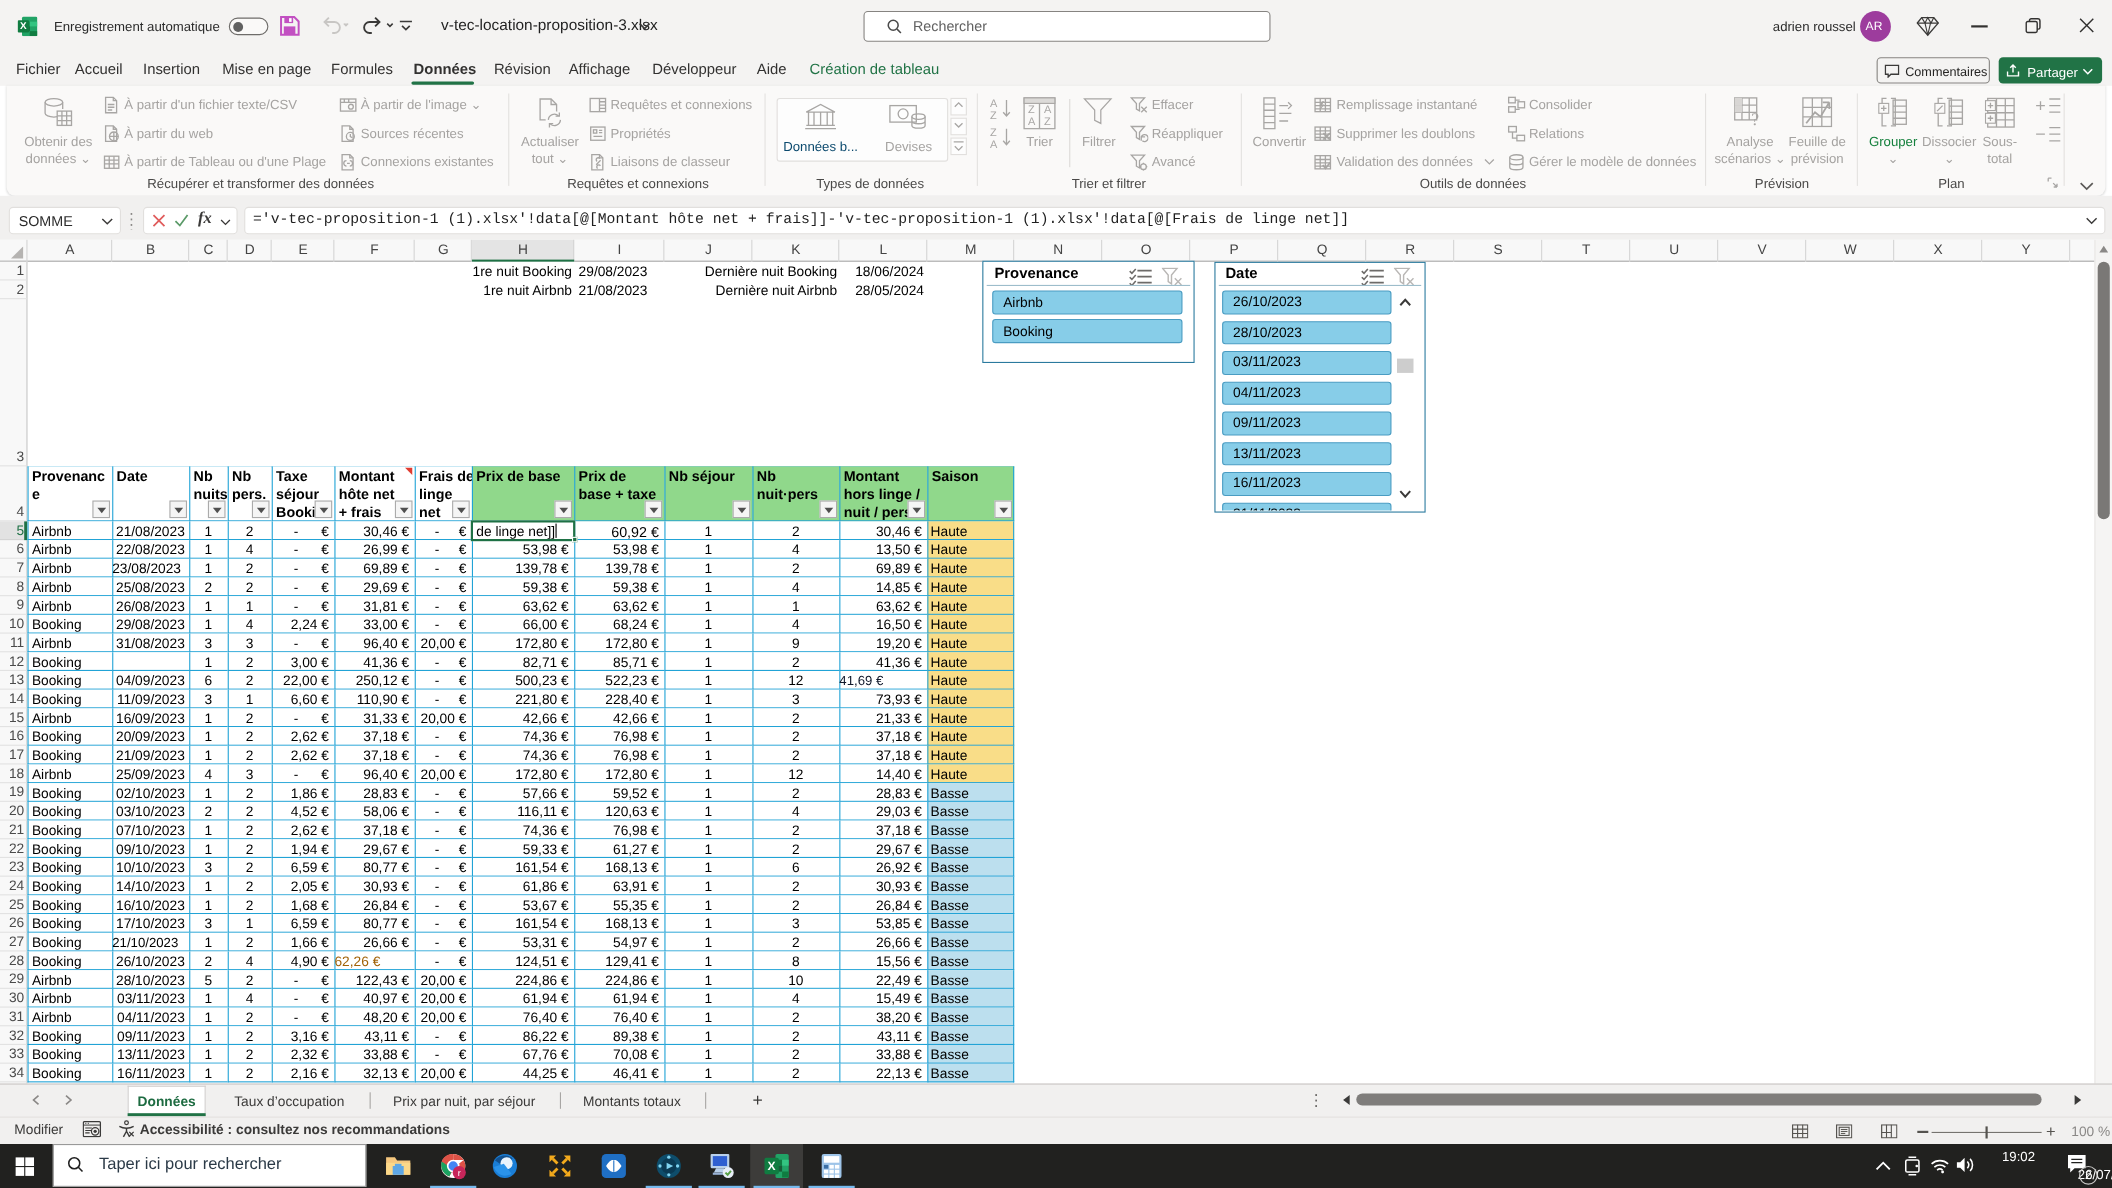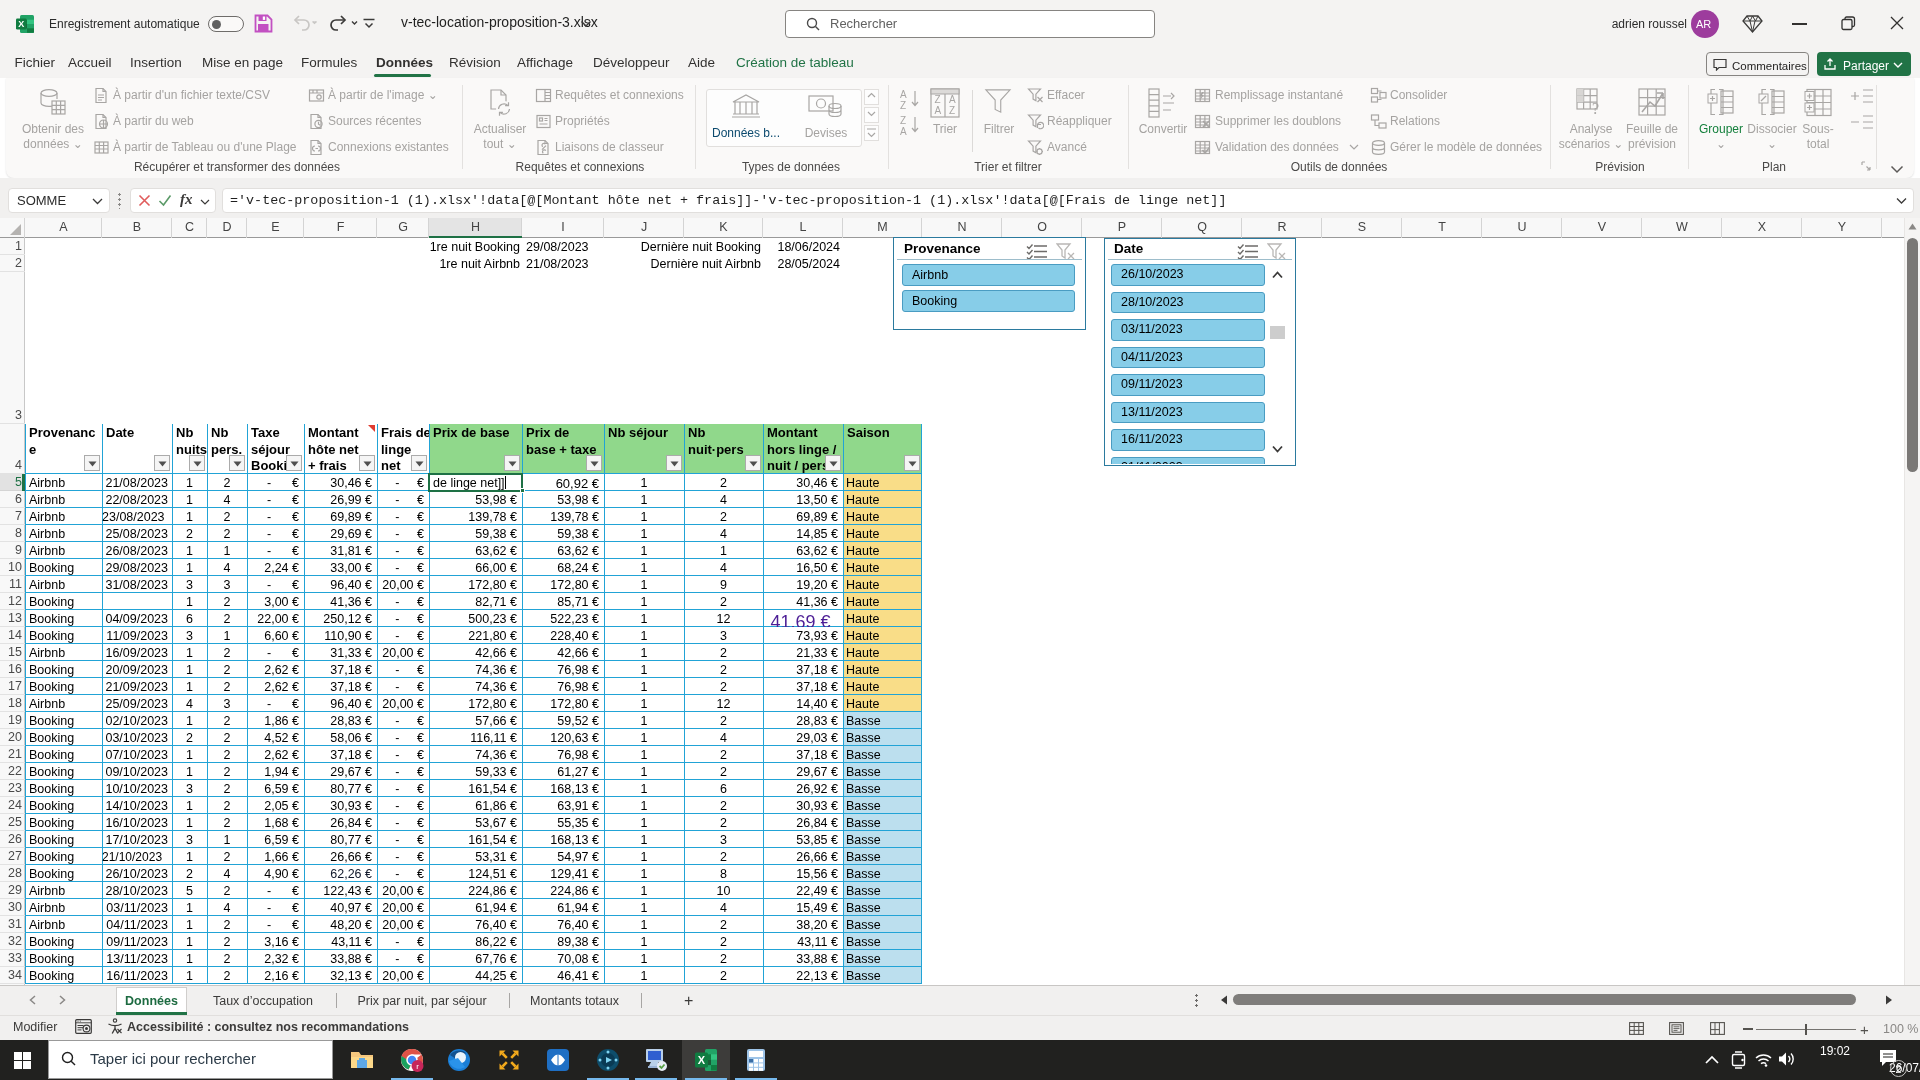--- a/index.html
+++ b/index.html
@@ -850,21 +850,21 @@
   </div>
 <div class="abs" style="left:429px;top:610.0px;width:93px;height:17.0px;background:#fff;border-left:1px solid #21a3d6;border-bottom:1px solid #21a3d6"></div>
 <div class="abs txt" style="left:429px;top:611.5px;width:88px;text-align:right;font-size:12.5px;color:#000">500,23&nbsp;€</div>
 <div class="abs" style="left:522px;top:610.0px;width:82px;height:17.0px;background:#fff;border-left:1px solid #21a3d6;border-bottom:1px solid #21a3d6"></div>
 <div class="abs txt" style="left:522px;top:611.5px;width:77px;text-align:right;font-size:12.5px;color:#000">522,23&nbsp;€</div>
 <div class="abs" style="left:604px;top:610.0px;width:80px;height:17.0px;background:#fff;border-left:1px solid #21a3d6;border-bottom:1px solid #21a3d6"></div>
 <div class="abs txt" style="left:604px;top:611.5px;width:80px;text-align:center;font-size:12.5px;color:#000">1</div>
 <div class="abs" style="left:684px;top:610.0px;width:79px;height:17.0px;background:#fff;border-left:1px solid #21a3d6;border-bottom:1px solid #21a3d6"></div>
 <div class="abs txt" style="left:684px;top:611.5px;width:79px;text-align:center;font-size:12.5px;color:#000">12</div>
 <div class="abs" style="left:763px;top:610.0px;width:80px;height:17.0px;background:#fff;border-left:1px solid #21a3d6;border-bottom:1px solid #21a3d6"></div>
-<div class="abs txt" style="left:763px;top:611.5px;width:75px;text-align:center;font-size:18px;color:#4c1d95">41,69&nbsp;€</div>
+<div class="abs txt" style="left:763px;top:611.5px;width:75px;text-align:left;font-size:12px;color:#0f172a">41,69&nbsp;€</div>
 <div class="abs" style="left:843px;top:610.0px;width:79px;height:17.0px;background:#f9dd88;border-left:1px solid #21a3d6;border-right:1px solid #21a3d6;border-bottom:1px solid #21a3d6"></div>
 <div class="abs txt" style="left:846px;top:611.5px;width:73px;text-align:left;font-size:12.5px;color:#000">Haute</div>
 <div class="abs" style="left:25px;top:627.0px;width:77px;height:17.0px;background:#fff;border-left:1px solid #21a3d6;border-bottom:1px solid #21a3d6"></div>
 <div class="abs txt" style="left:29px;top:628.5px;width:69px;text-align:left;font-size:12.5px;color:#000">Booking</div>
 <div class="abs" style="left:102px;top:627.0px;width:70px;height:17.0px;background:#fff;border-left:1px solid #21a3d6;border-bottom:1px solid #21a3d6"></div>
 <div class="abs txt" style="left:102px;top:628.5px;width:66px;text-align:right;font-size:12.5px;color:#000">11/09/2023</div>
 <div class="abs" style="left:172px;top:627.0px;width:35px;height:17.0px;background:#fff;border-left:1px solid #21a3d6;border-bottom:1px solid #21a3d6"></div>
 <div class="abs txt" style="left:172px;top:628.5px;width:35px;text-align:center;font-size:12.5px;color:#000">3</div>
 <div class="abs" style="left:207px;top:627.0px;width:40px;height:17.0px;background:#fff;border-left:1px solid #21a3d6;border-bottom:1px solid #21a3d6"></div>
 <div class="abs txt" style="left:207px;top:628.5px;width:40px;text-align:center;font-size:12.5px;color:#000">1</div>
@@ -1270,21 +1270,21 @@
 <div class="abs txt" style="left:29px;top:866.5px;width:69px;text-align:left;font-size:12.5px;color:#000">Booking</div>
 <div class="abs" style="left:102px;top:865.0px;width:70px;height:17.0px;background:#fff;border-left:1px solid #21a3d6;border-bottom:1px solid #21a3d6"></div>
 <div class="abs txt" style="left:102px;top:866.5px;width:66px;text-align:right;font-size:12.5px;color:#000">26/10/2023</div>
 <div class="abs" style="left:172px;top:865.0px;width:35px;height:17.0px;background:#fff;border-left:1px solid #21a3d6;border-bottom:1px solid #21a3d6"></div>
 <div class="abs txt" style="left:172px;top:866.5px;width:35px;text-align:center;font-size:12.5px;color:#000">2</div>
 <div class="abs" style="left:207px;top:865.0px;width:40px;height:17.0px;background:#fff;border-left:1px solid #21a3d6;border-bottom:1px solid #21a3d6"></div>
 <div class="abs txt" style="left:207px;top:866.5px;width:40px;text-align:center;font-size:12.5px;color:#000">4</div>
 <div class="abs" style="left:247px;top:865.0px;width:57px;height:17.0px;background:#fff;border-left:1px solid #21a3d6;border-bottom:1px solid #21a3d6"></div>
 <div class="abs txt" style="left:247px;top:866.5px;width:52px;text-align:right;font-size:12.5px;color:#000">4,90&nbsp;€</div>
 <div class="abs" style="left:304px;top:865.0px;width:73px;height:17.0px;background:#fff;border-left:1px solid #21a3d6;border-bottom:1px solid #21a3d6"></div>
-<div class="abs txt" style="left:304px;top:866.5px;width:68px;text-align:right;font-size:12.5px;color:#0f172a">62,26&nbsp;€</div>
+<div class="abs txt" style="left:304px;top:866.5px;width:68px;font-size:12.5px;color:#a16207">62,26&nbsp;€</div>
 <div class="abs" style="left:377px;top:865.0px;width:52px;height:17.0px;background:#fff;border-left:1px solid #21a3d6;border-bottom:1px solid #21a3d6"></div>
 <div class="abs" style="left:377px;top:866.5px;width:52px;height:15px">
     <span class="txt" style="position:absolute;left:18.2px;font-size:12.5px">-</span>
     <span class="txt" style="position:absolute;right:5px;font-size:12.5px">€</span>
   </div>
 <div class="abs" style="left:429px;top:865.0px;width:93px;height:17.0px;background:#fff;border-left:1px solid #21a3d6;border-bottom:1px solid #21a3d6"></div>
 <div class="abs txt" style="left:429px;top:866.5px;width:88px;text-align:right;font-size:12.5px;color:#000">124,51&nbsp;€</div>
 <div class="abs" style="left:522px;top:865.0px;width:82px;height:17.0px;background:#fff;border-left:1px solid #21a3d6;border-bottom:1px solid #21a3d6"></div>
 <div class="abs txt" style="left:522px;top:866.5px;width:77px;text-align:right;font-size:12.5px;color:#000">129,41&nbsp;€</div>
 <div class="abs" style="left:604px;top:865.0px;width:80px;height:17.0px;background:#fff;border-left:1px solid #21a3d6;border-bottom:1px solid #21a3d6"></div>

